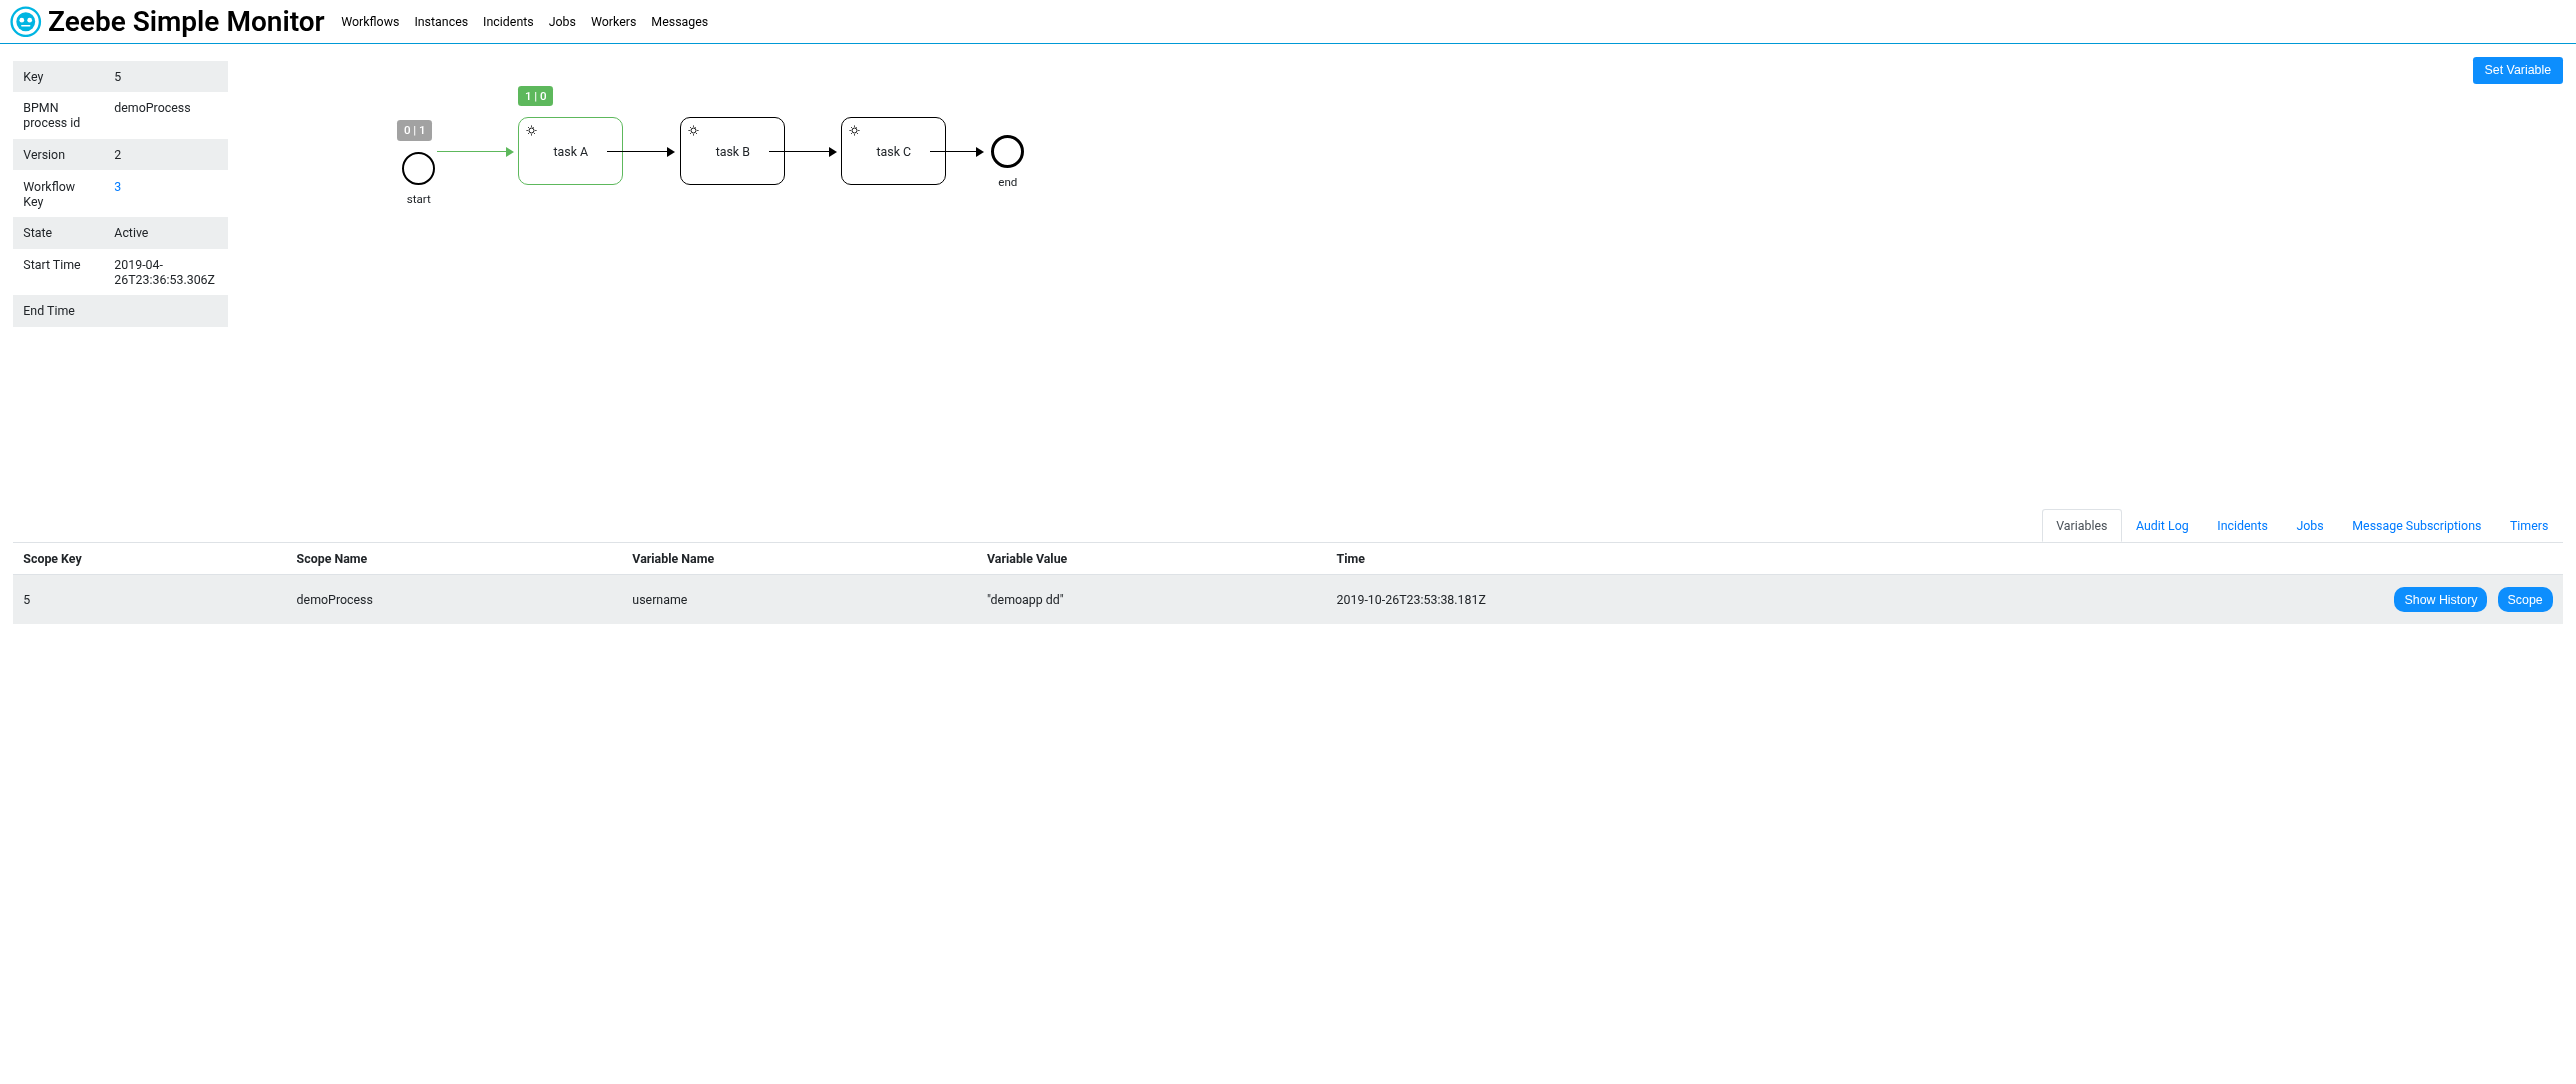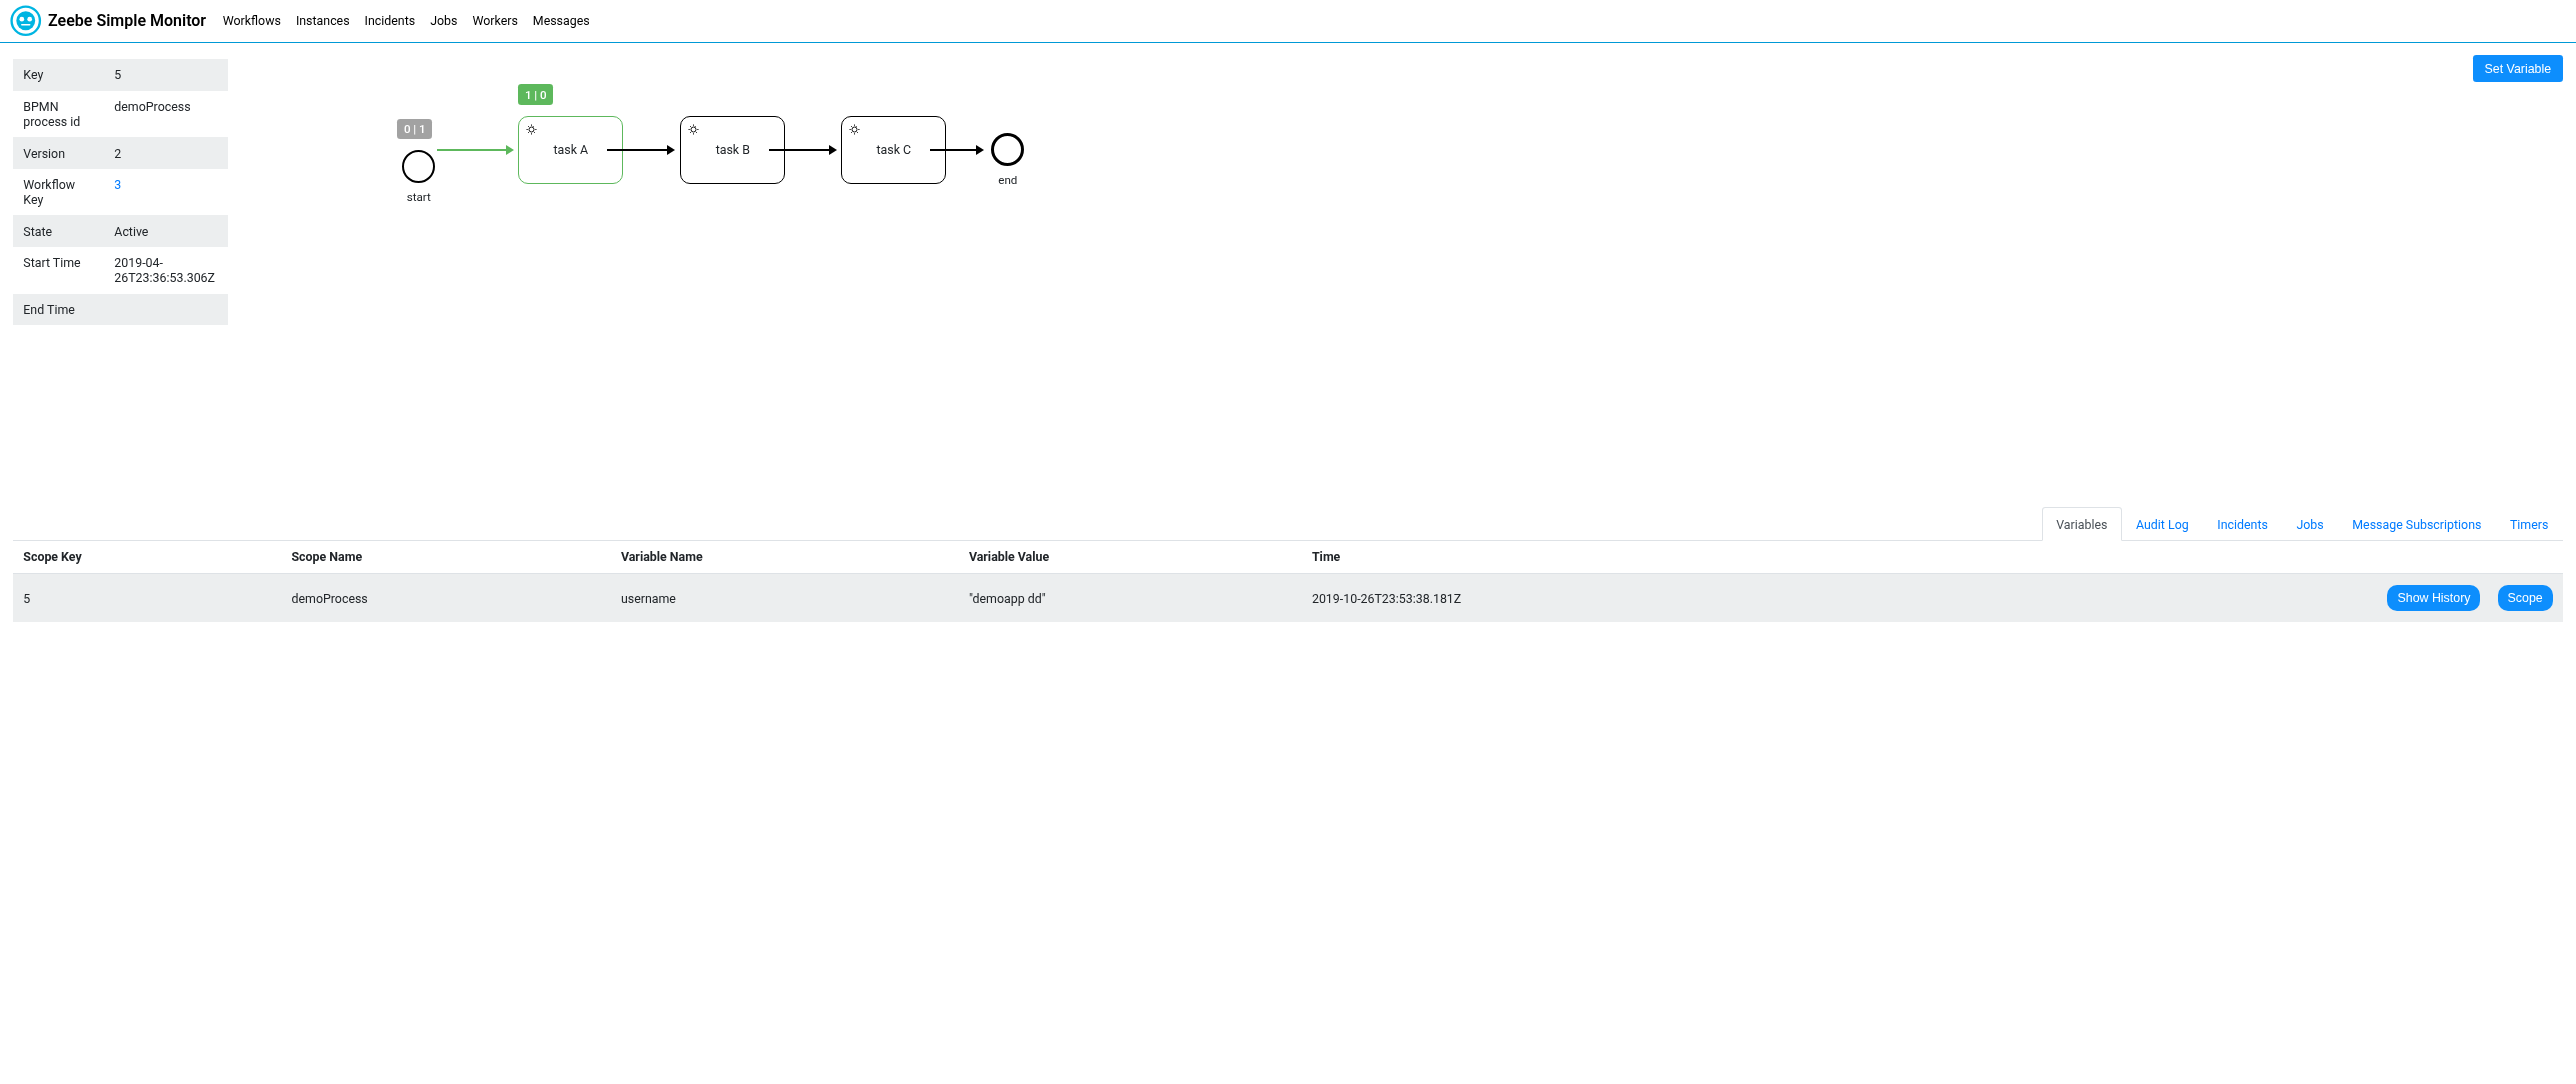--- a/index.html
+++ b/index.html
@@ -12,21 +12,21 @@
     .navbar {
       display: flex;
       align-items: center;
       padding: 5px 10px;
       border-bottom: 1.7px solid #0099d6;
       background: #fff;
     }
     .navbar-brand {
       display: flex;
       align-items: center;
-      font-size: 16px;
+      font-size: 28px;
       font-weight: 600;
       margin-right: 16.6px;
       color: #000;
     }
     .logo {
       width: 31.5px;
       height: 31.5px;
       margin-right: 6.6px;
     }
     .nav-links {
@@ -195,21 +195,21 @@
       vertical-align: middle;
     }
     .btn {
       background: #0d8efd;
       color: #fff;
       border: none;
       padding: 5.8px 10px;
       font-size: 12.4px;
       border-radius: 10px;
       cursor: pointer;
-      margin-left: 14px;
+      margin-left: 7px;
     }
     .actions-cell { text-align: right; white-space: nowrap; }
   </style>
 </head>
 <body>
 
 <nav class="navbar">
   <div class="navbar-brand">
     <svg class="logo" viewBox="0 0 40 40">
       <circle cx="20" cy="20" r="18" fill="#fff" stroke="#00b5e2" stroke-width="3"></circle>

